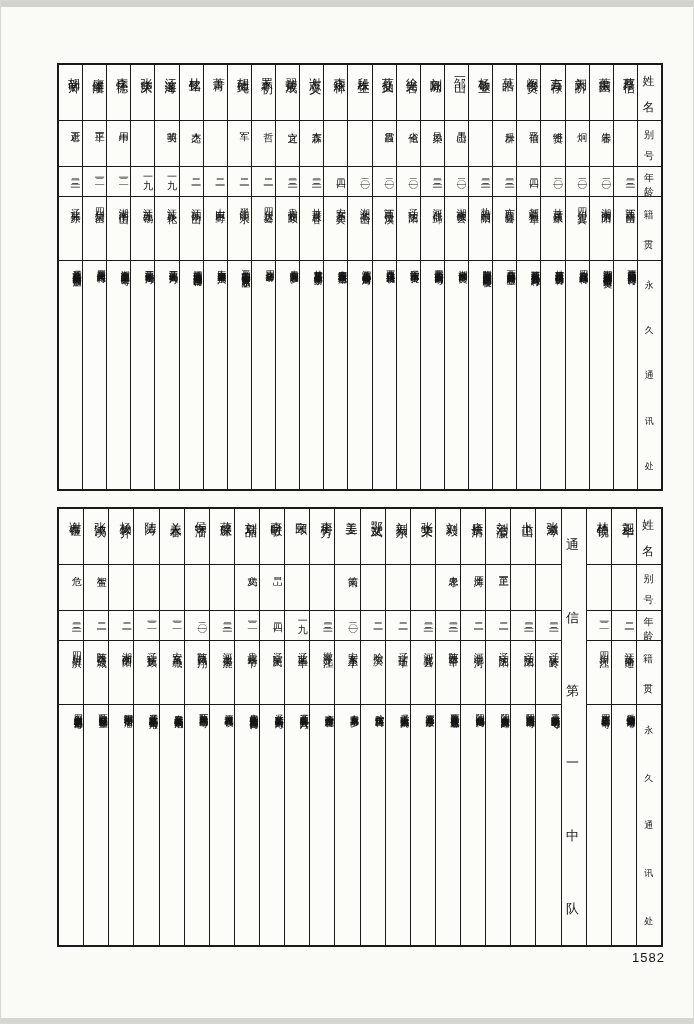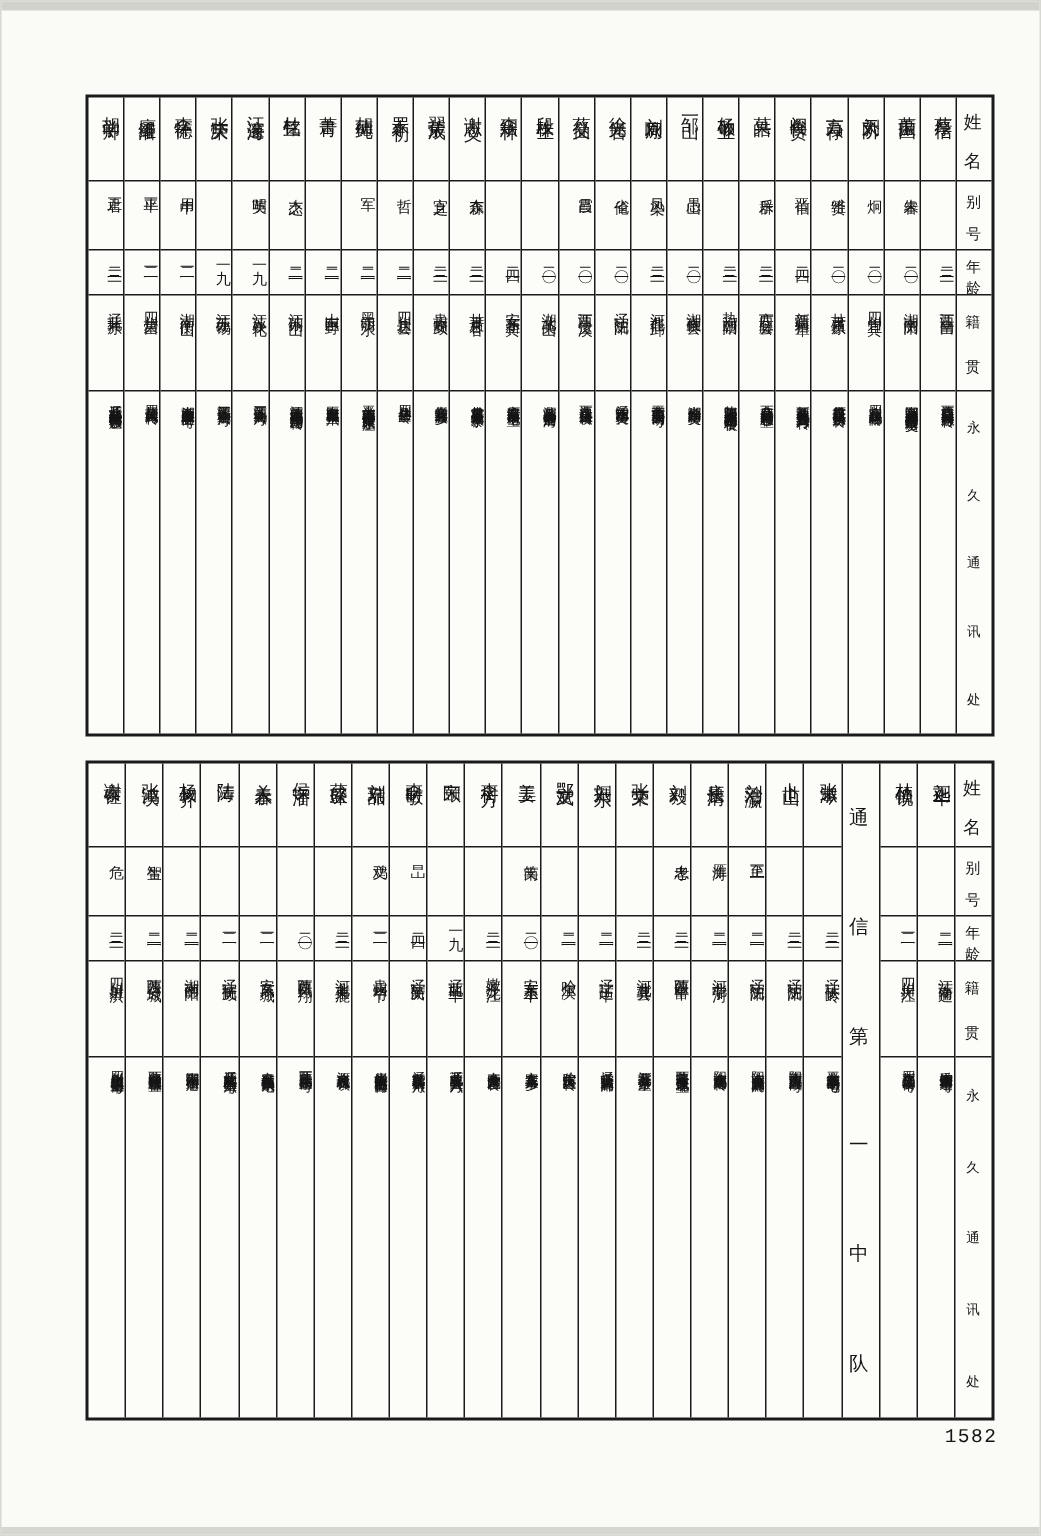--- a/index.html
+++ b/index.html
@@ -59,21 +59,21 @@
   .hdr.native{height:64px}
   .hdr.address{flex:1 1 auto}
   .unit-col .cell{
     border-bottom:none;height:100%;
     font-size:13px;letter-spacing:2px;
   }
   .page-number{
     position:absolute;
     right:28px;bottom:58px;
     font-size:13px;letter-spacing:1px;
-    font-family:Liberation Mono, monospace;
+    font-family:Liberation Sans, sans-serif;
   }
   .scan-edge-top{position:absolute;left:0;top:0;width:100%;height:6px;background:#d2d2cc}
   .scan-edge-bottom{position:absolute;left:0;bottom:0;width:100%;height:5px;background:#d6d6d0}
 </style>
 </head>
 <body>
 
 <div class="page">
   <div class="scan-edge-top"></div>
   <div class="table" id="table-top">

